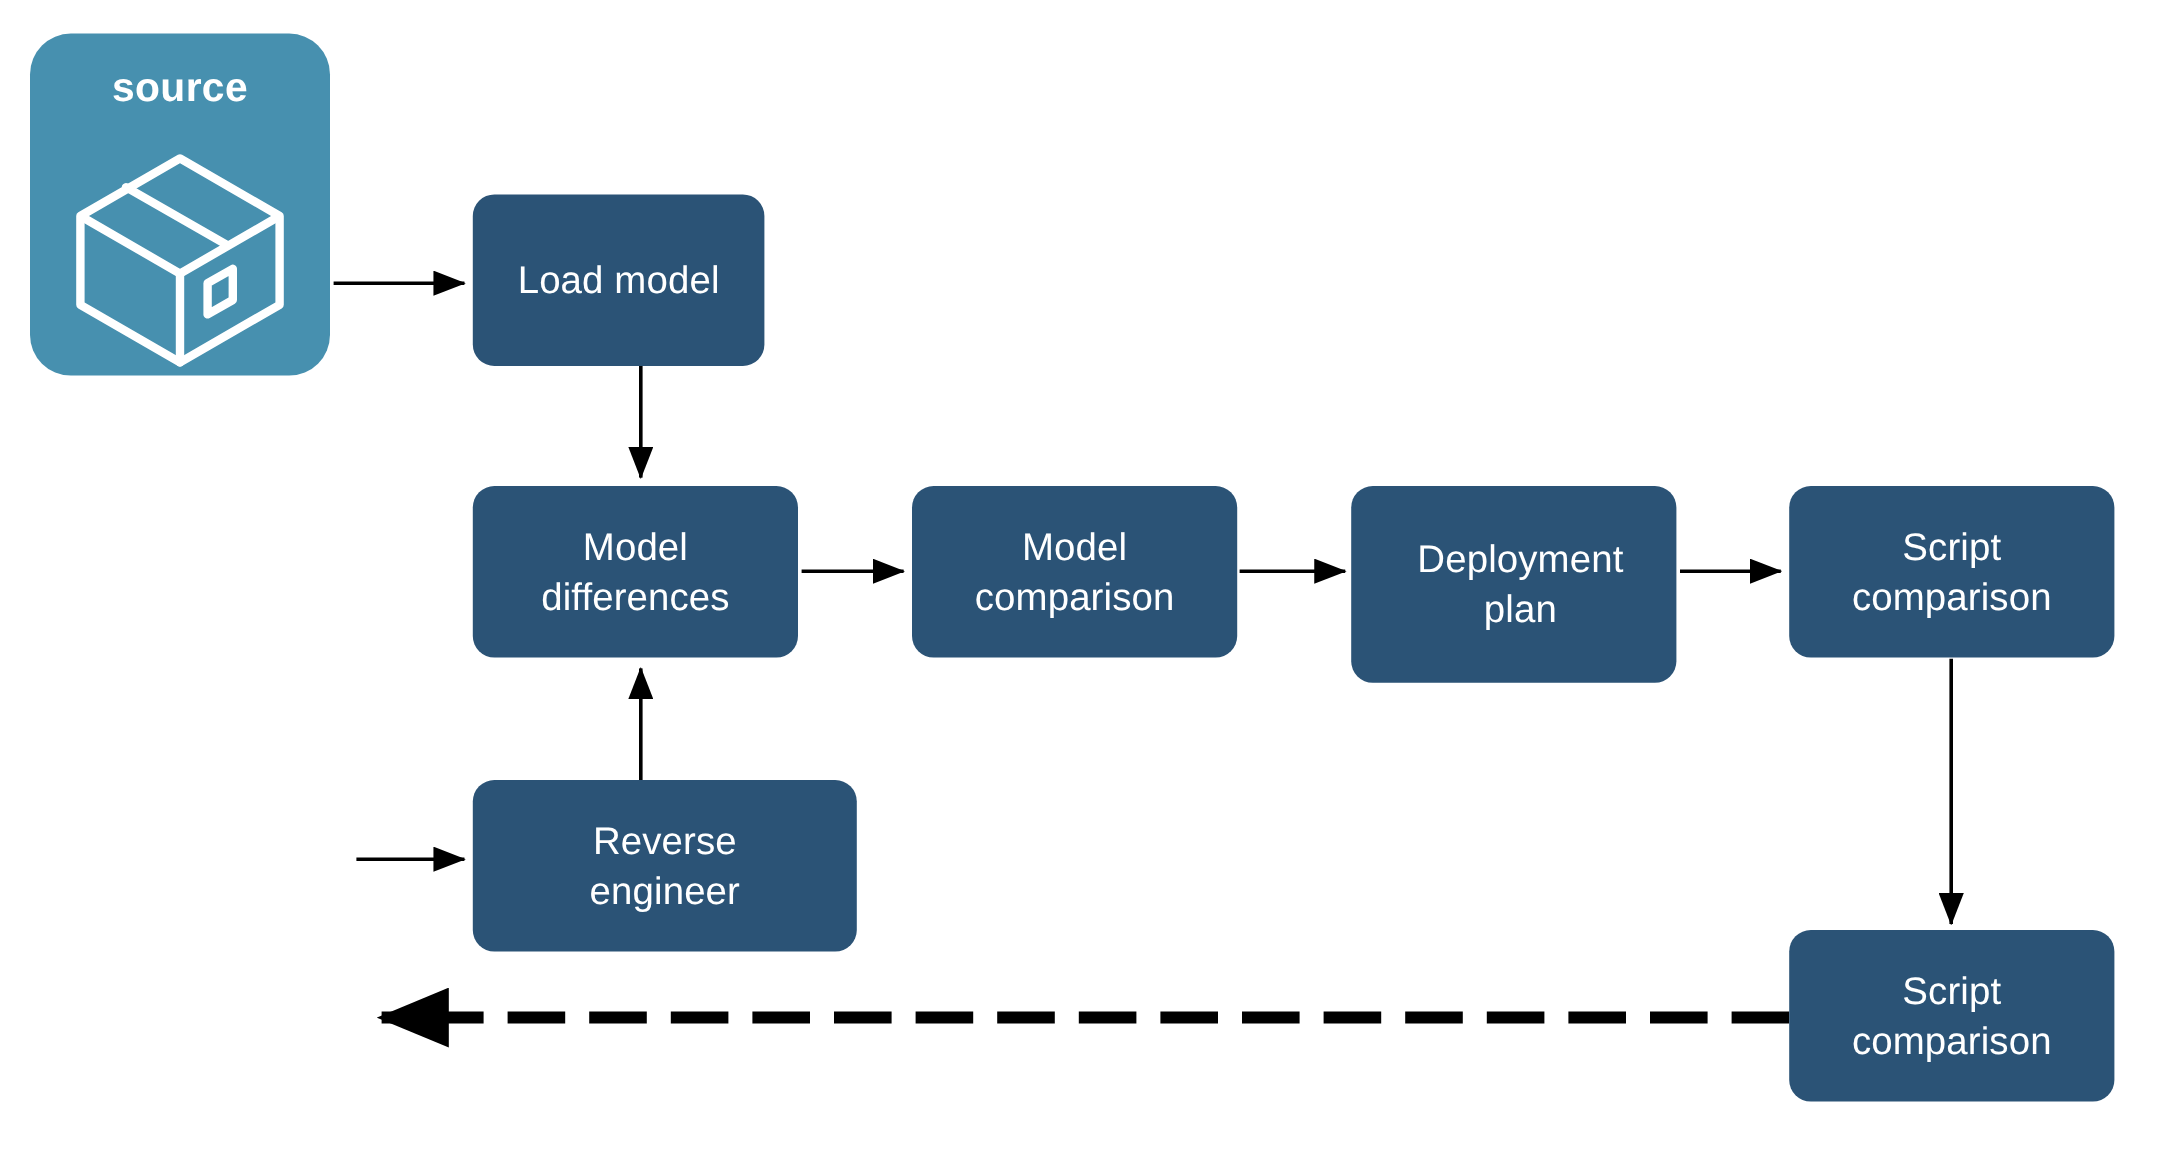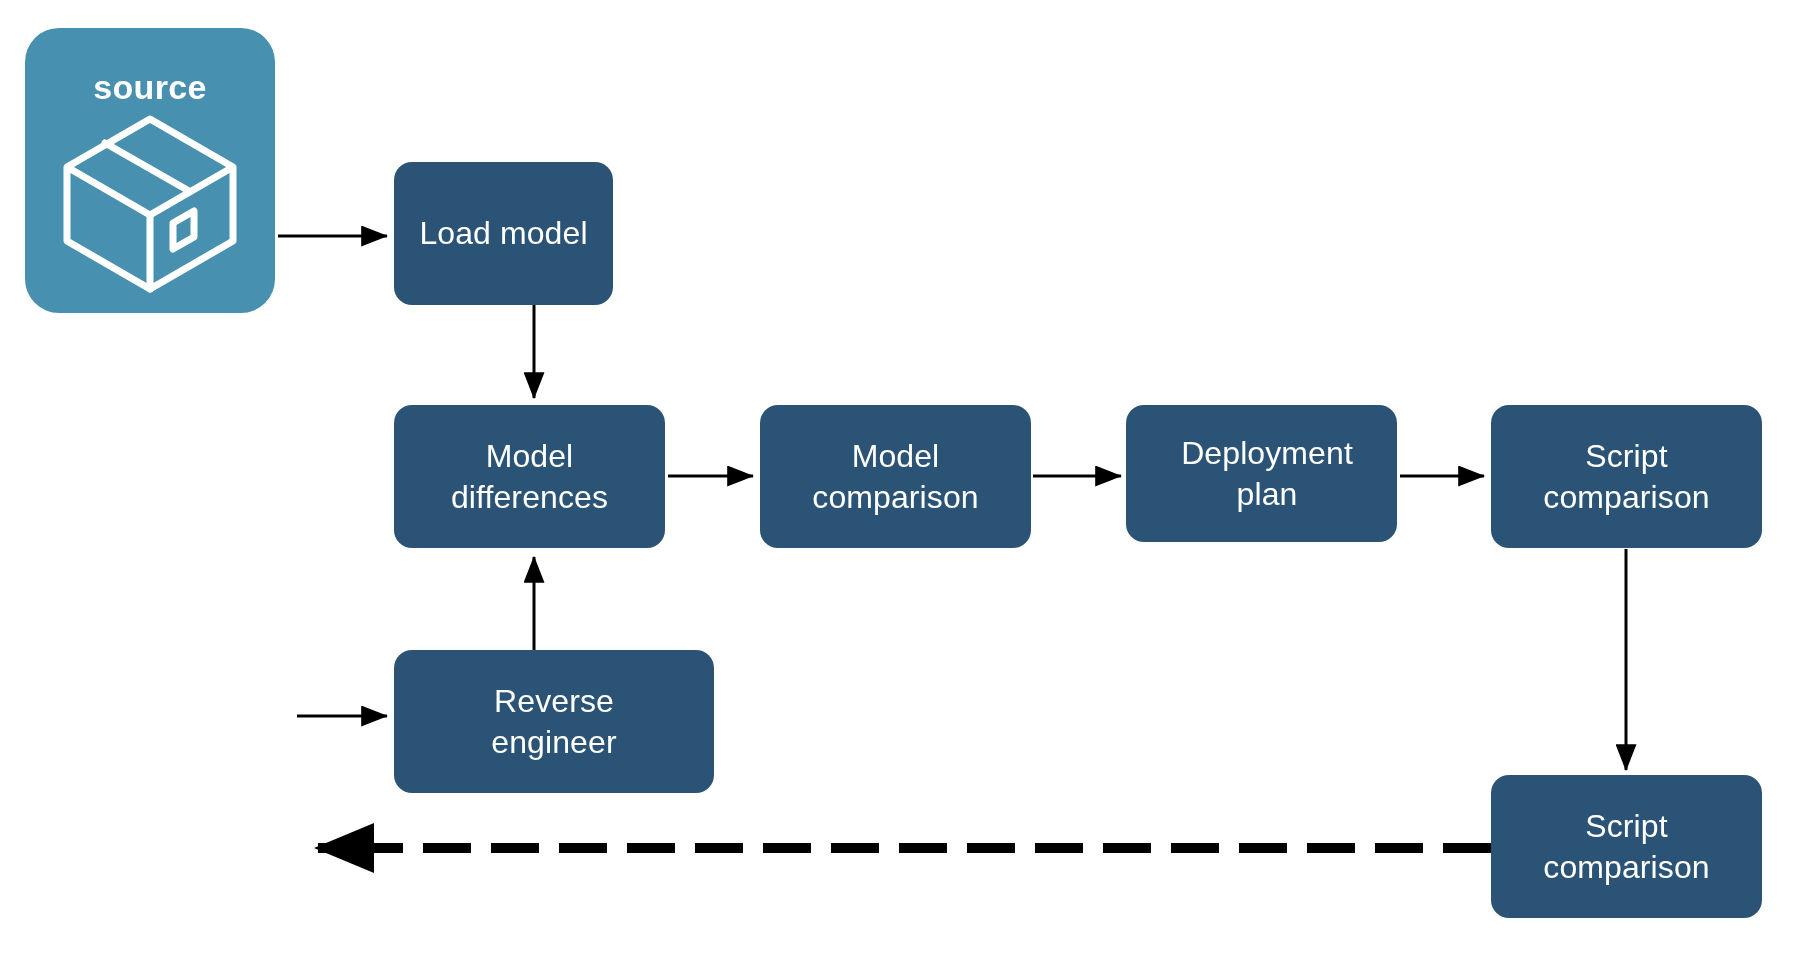--- a/index.html
+++ b/index.html
@@ -31,21 +31,21 @@
     border-radius: 18px;
     font-size: 32px;
     line-height: 1.28;
     font-weight: 400;
     letter-spacing: 0.1px;
   }
   .endpoint {
     background: #4790af;
     border-radius: 34px;
     flex-direction: column;
-    justify-content: center;
+    justify-content: space-between;
   }
   .endpoint .ep-label {
     font-size: 34px;
     font-weight: bold;
     letter-spacing: 0.3px;
   }
   .endpoint .ep-icon {
     display: block;
   }
   svg.edges {
@@ -121,41 +121,41 @@
         <path d="M93 102 L93 176" stroke="#ffffff" stroke-width="7" stroke-linecap="round"></path>
 
         <path d="M48 30 L132 78" stroke="#ffffff" stroke-width="7" stroke-linecap="round"></path>
 
         <path d="M116 110 L137 98 L137 124 L116 136 Z" stroke="#ffffff" stroke-width="7" stroke-linejoin="round" fill="none"></path>
       </svg>
     </span>
   </div>
 
 
-  <div class="node proc" style="left:394px; top:162px; width:219px; height:143px;">
+  <div class="node proc" style="left:394px; top:162px; width:243px; height:143px;">
     <div>
       <span>Load model</span>
     </div>
   </div>
 
   <div class="node proc" style="left:394px; top:405px; width:271px; height:143px;">
     <div>
       <span>Model</span><br>
       <span>differences</span>
     </div>
   </div>
 
   <div class="node proc" style="left:760px; top:405px; width:271px; height:143px;">
     <div>
       <span>Model</span><br>
       <span>comparison</span>
     </div>
   </div>
 
-  <div class="node proc" style="left:1126px; top:405px; width:271px; height:137px;padding-left:11px;">
+  <div class="node proc" style="left:1126px; top:405px; width:271px; height:164px;padding-left:11px;">
     <div>
       <span>Deployment</span><br>
       <span>plan</span>
     </div>
   </div>
 
   <div class="node proc" style="left:1491px; top:405px; width:271px; height:143px;">
     <div>
       <span>Script</span><br>
       <span>comparison</span>

